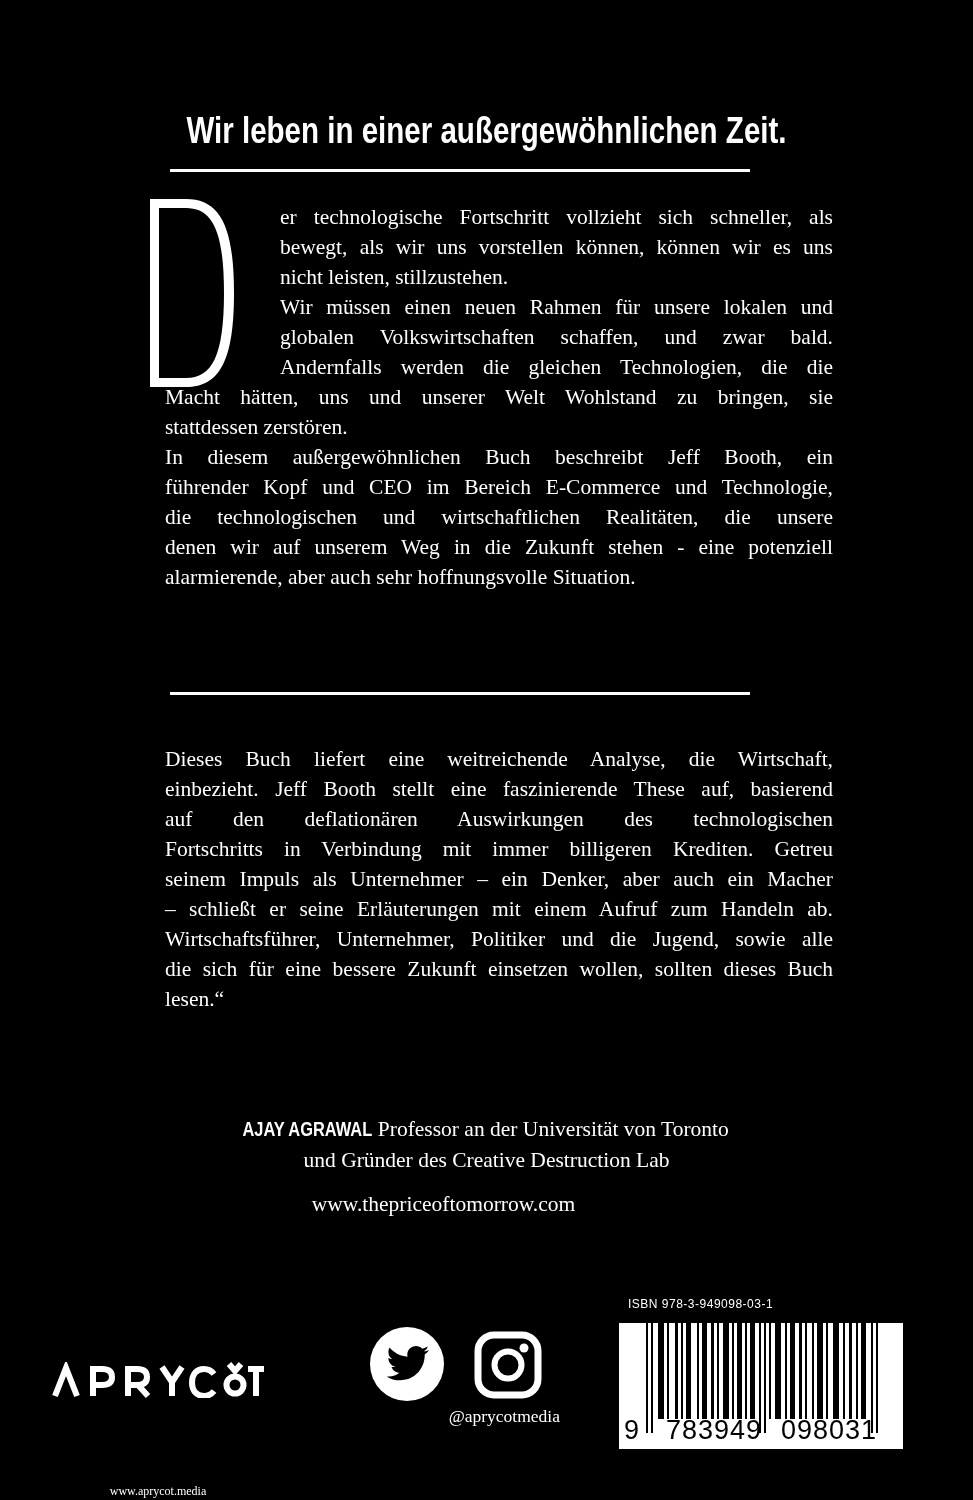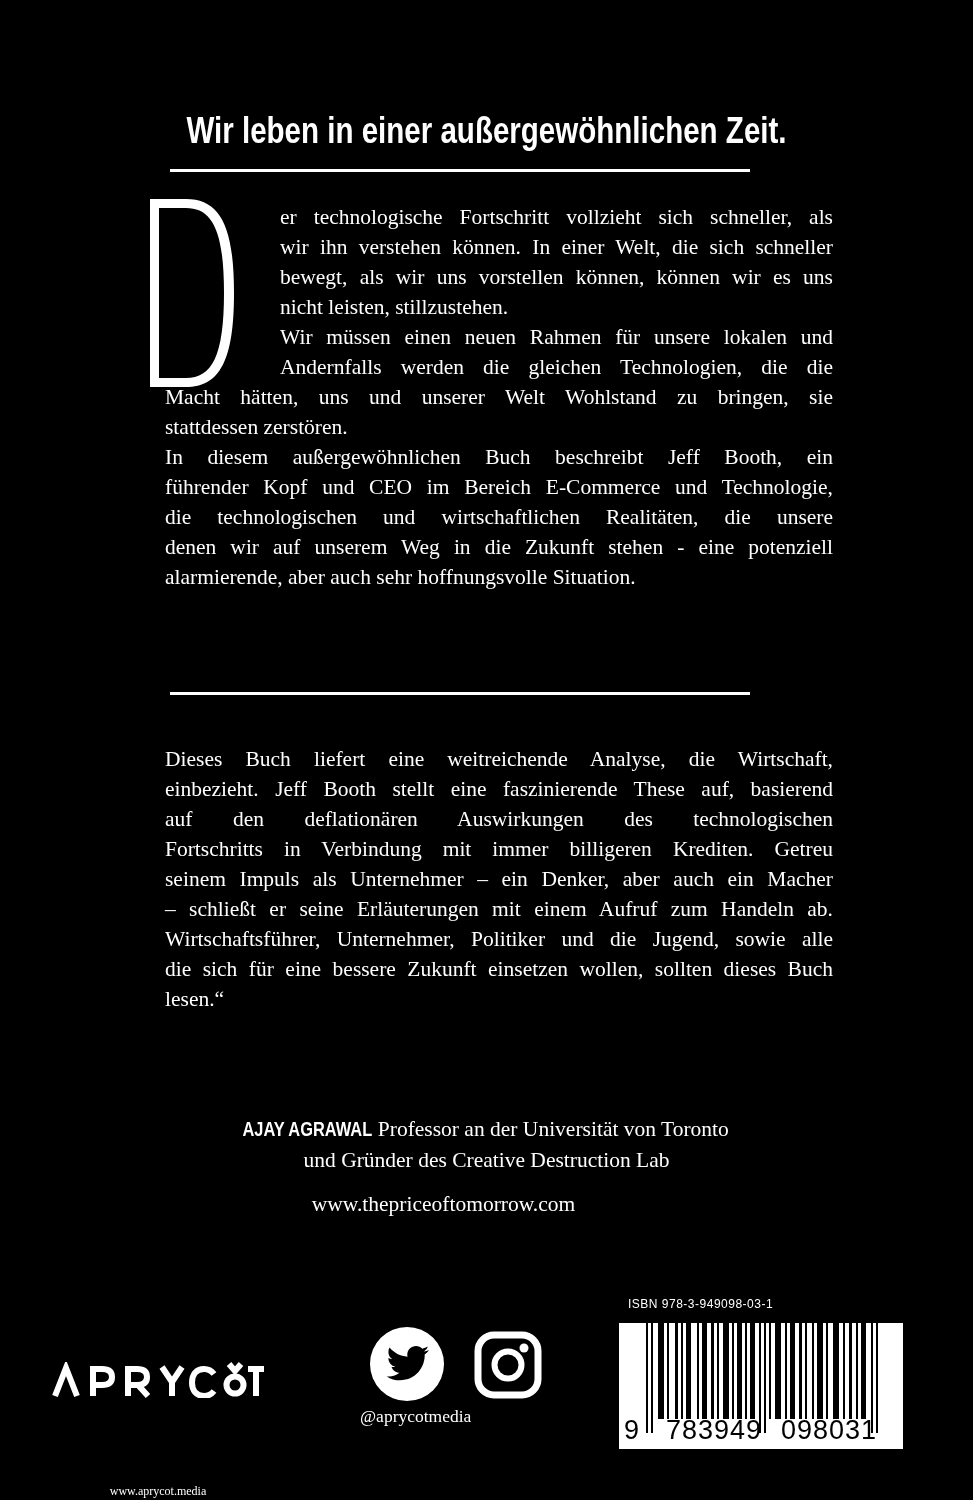--- a/index.html
+++ b/index.html
@@ -21,43 +21,43 @@
   .indent { padding-left:115px; }
   .p2 { top:744px; }
   .quote-author { position:absolute; left:0; width:973px; top:1114px; text-align:center; font-size:21.5px; line-height:31px; }
   .quote-author .name { font-family:"Liberation Sans","DejaVu Sans",sans-serif; font-weight:bold; font-size:20px;
                         display:inline-block; transform:scaleX(0.82); transform-origin:right; margin-left:-30px; }
   .website { position:absolute; left:0; width:887px; top:1192px; text-align:center; font-size:21.5px; }
   .logo { position:absolute; left:52px; top:1362px; width:212px; height:36px; }
   .logo-url { position:absolute; left:52px; width:212px; top:1484px; text-align:center; font-size:12px;font-family:Liberation Serif, serif; }
   .twitter { position:absolute; left:369px; top:1326px; width:76px; height:76px; }
   .insta { position:absolute; left:474px; top:1331px; width:68px; height:68px; }
-  .handle { position:absolute; left:360px; width:200px; top:1406px; text-align:left; font-size:17.5px; }
+  .handle { position:absolute; left:360px; width:200px; top:1406px; text-align:right; font-size:17.5px; }
   .isbn-label { position:absolute; left:628px; width:264px; top:1297px; text-align:left;
                 font-family:"Liberation Sans","DejaVu Sans",sans-serif; font-size:12px; letter-spacing:0.5px; }
   .barcode-box { position:absolute; left:619px; top:1323px; width:284px; height:126px; background:#fff; }
   .barcode-box svg { position:absolute; left:0; top:0; }
   .bc-digit { position:absolute; font-family:"Liberation Sans","DejaVu Sans",sans-serif; font-size:27px; color:#000; top:92px; line-height:30px; }
 </style>
 </head>
 <body>
 
 <div class="headline">Wir leben in einer außergewöhnlichen Zeit.</div>
 <div class="rule rule1"></div>
 
 <svg class="dropcap" viewBox="0 0 92 194">
   <path d="M4 3 H40 C74 3 88 30 88 97 C88 164 74 191 40 191 H4 Z M13 12 V182 H40 C66 182 78 160 78 97 C78 34 66 12 40 12 Z" fill="#fff" fill-rule="evenodd"></path>
 </svg>
 
 <div class="para p1">
   <span class="line indent">er technologische Fortschritt vollzieht sich schneller, als</span>
-  <span class="line indent">wir ihn verstehen können. In einer Welt, die sich schneller</span>
   <span class="line indent">bewegt, als wir uns vorstellen können, können wir es uns</span>
   <span class="line indent last">nicht leisten, stillzustehen.</span>
   <span class="line indent">Wir müssen einen neuen Rahmen für unsere lokalen und</span>
+  <span class="line indent">globalen Volkswirtschaften schaffen, und zwar bald.</span>
   <span class="line indent">Andernfalls werden die gleichen Technologien, die die</span>
   <span class="line">Macht hätten, uns und unserer Welt Wohlstand zu bringen, sie</span>
   <span class="line last">stattdessen zerstören.</span>
   <span class="line">In diesem außergewöhnlichen Buch beschreibt Jeff Booth, ein</span>
   <span class="line">führender Kopf und CEO im Bereich E-Commerce und Technologie,</span>
   <span class="line">die technologischen und wirtschaftlichen Realitäten, die unsere</span>
   <span class="line">denen wir auf unserem Weg in die Zukunft stehen - eine potenziell</span>
   <span class="line last">alarmierende, aber auch sehr hoffnungsvolle Situation.</span>
 </div>
 

